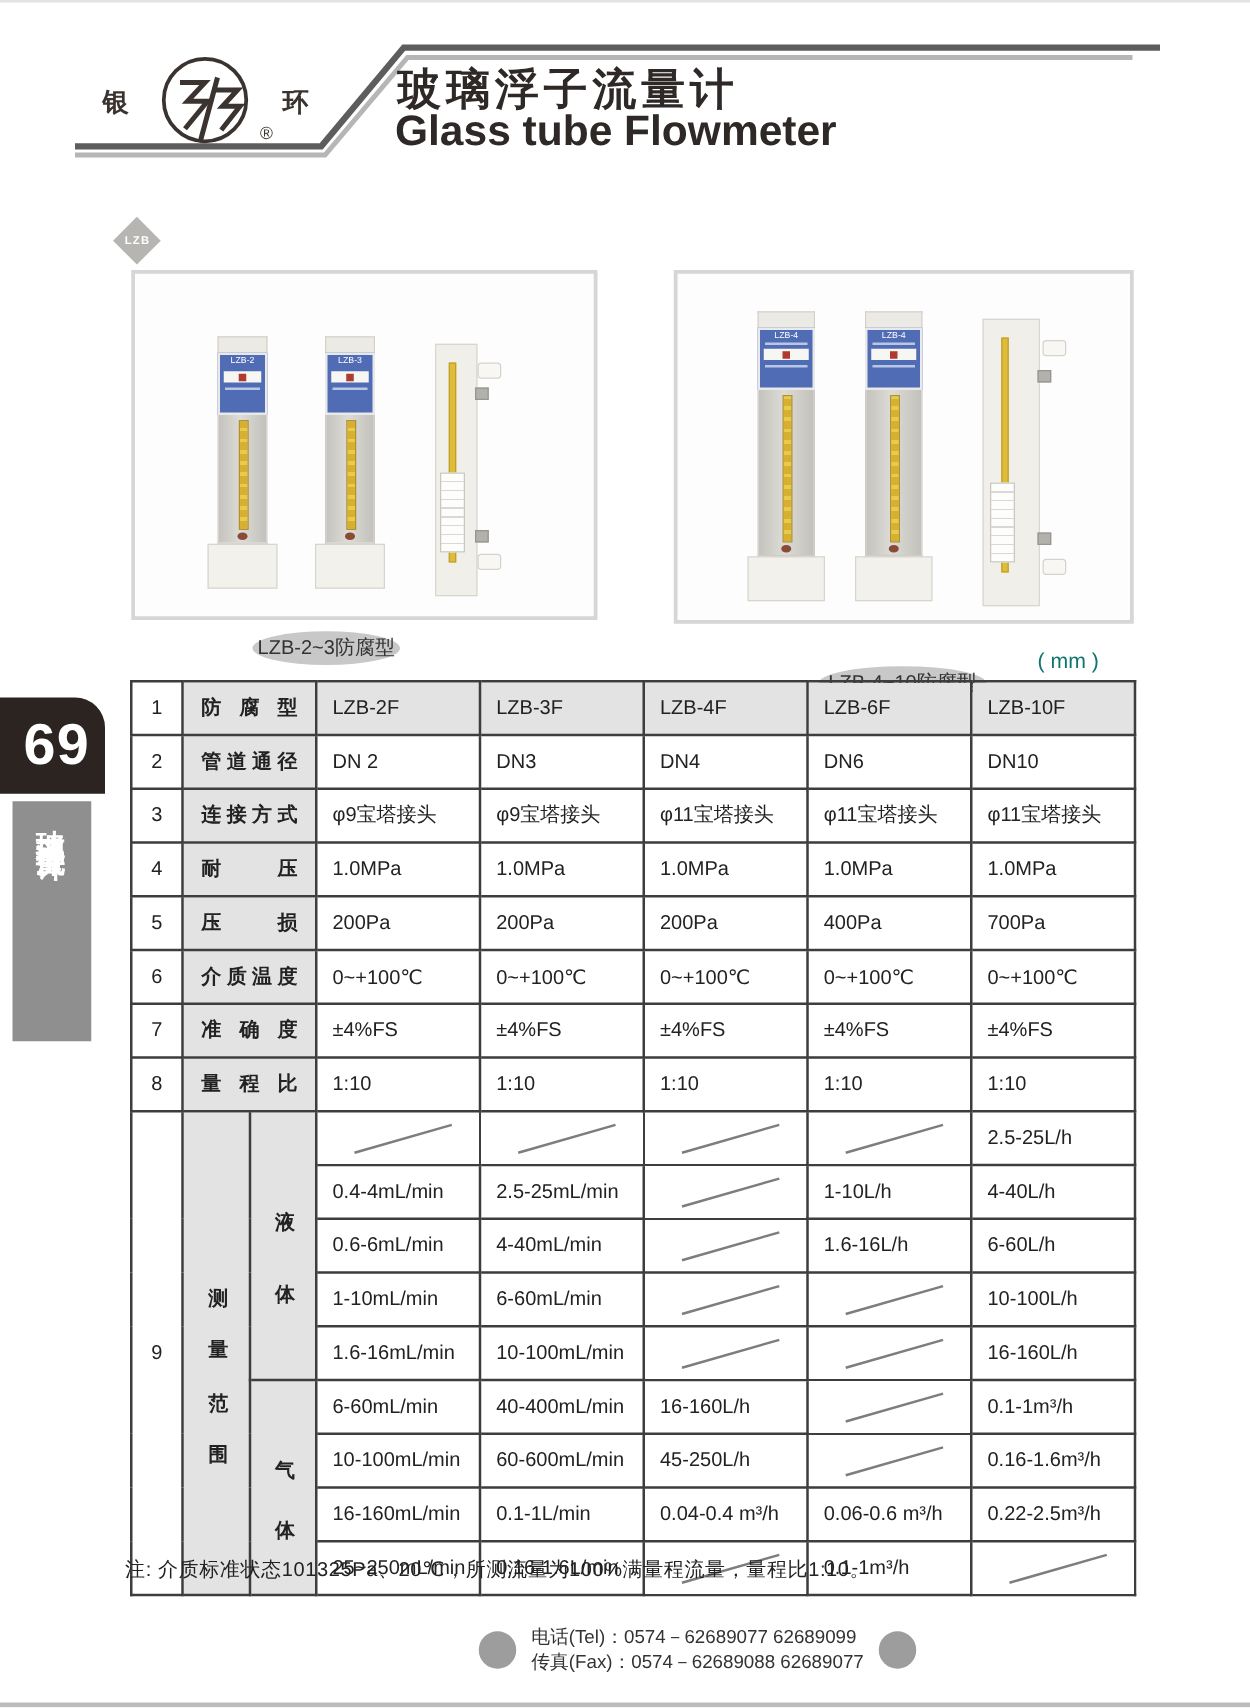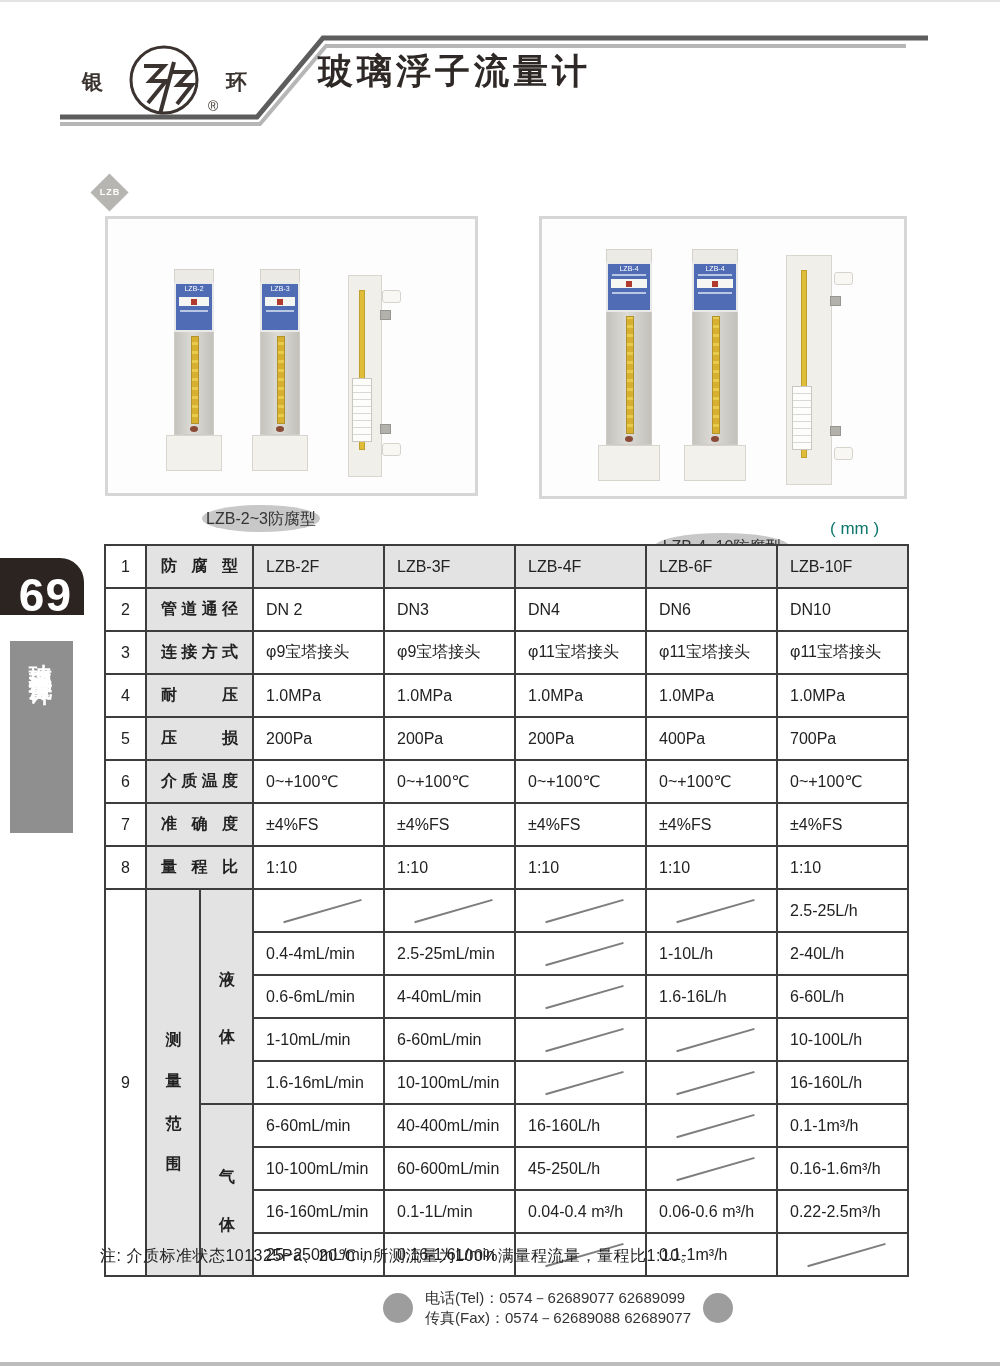--- a/index.html
+++ b/index.html
@@ -68,24 +68,24 @@
   .vtext.range{letter-spacing:42px;margin-top:42px;}
   .vtext.liq{letter-spacing:58px;margin-top:40px;}
   .vtext.gas{letter-spacing:48px;margin-top:30px;}
   td.diag{position:relative;}
   .dline{display:block;width:72%;height:0;border-top:2px solid #7d7d7d;margin:0 auto;transform:rotate(-16deg);}
 
   
   .footnote{position:absolute;left:100px;top:1246px;font-size:16px;color:#222;letter-spacing:0.5px;}
   .footer{position:absolute;left:383px;top:1288px;display:flex;align-items:center;}
   .footer-circle{width:30px;height:30px;border-radius:50%;background:#9d9d9d;flex:0 0 auto;}
-  .footer-text{margin:0 12px;font-size:15px;line-height:20px;color:#333;white-space:nowrap;}
-
-  
-  .tab-dark{position:absolute;left:0;top:558px;width:84px;height:57px;background:#2c2421;border-radius:0 24px 0 0;}
+  .footer-text{margin:12px 12px;font-size:15px;line-height:20px;color:#333;white-space:nowrap;}
+
+  
+  .tab-dark{position:absolute;left:0;top:558px;width:84px;height:77px;background:#2c2421;border-radius:0 24px 0 0;}
   .tab-dark .num{position:absolute;right:12px;top:10px;font-size:46px;font-weight:bold;color:#ffffff;letter-spacing:1px;}
   .tab-gray{position:absolute;left:10px;top:641px;width:63px;height:192px;background:#8f8f8f;text-align:center;}
   .tab-gray .vtxt{writing-mode:vertical-rl;text-orientation:upright;font-size:23px;font-weight:bold;color:#fff;letter-spacing:3px;margin-top:4px;display:inline-block;}
 </style>
 </head>
 <body>
 
 <div class="page">
   <div class="page-top-edge"></div>
 
@@ -100,20 +100,21 @@
       <circle cx="56" cy="44" r="33" fill="none" stroke="#3a332f" stroke-width="3"></circle>
       <path d="M36,30 l20,0 l-14,15 l16,0 l-18,22" fill="none" stroke="#3a332f" stroke-width="4"></path>
       <path d="M66,26 l-14,52" fill="none" stroke="#3a332f" stroke-width="4"></path>
       <path d="M64,36 l18,0 l-12,13 l14,0 l-15,19" fill="none" stroke="#3a332f" stroke-width="4"></path>
     </svg>
     <span class="brand-reg">®</span>
     <span class="brand-zh right">环</span>
   </div>
 
   <div class="title-zh">玻璃浮子流量计</div>
+  <div class="title-en">Glass tube Flowmeter</div>
 
   <div class="badge-diamond"></div>
   <div class="badge-label">LZB</div>
 
   <div class="photo-box left">
     <div class="meter meter-front" style="left:66px;top:50px;width:40px;height:202px;">
       <div class="mf-cap"></div>
       <div class="mf-label">
         <span class="mf-model">LZB-2</span>
         <span class="mf-strip">
@@ -302,21 +303,21 @@
             </td>
             <td class="val">2.5-25L/h</td>
           </tr>
           <tr>
             <td class="val">0.4-4mL/min</td>
             <td class="val">2.5-25mL/min</td>
             <td class="val diag">
               <span class="dline"></span>
             </td>
             <td class="val">1-10L/h</td>
-            <td class="val">2-40L/h</td>
+            <td class="val">4-40L/h</td>
           </tr>
           <tr>
             <td class="val">0.6-6mL/min</td>
             <td class="val">4-40mL/min</td>
             <td class="val diag">
               <span class="dline"></span>
             </td>
             <td class="val">1.6-16L/h</td>
             <td class="val">6-60L/h</td>
           </tr>

